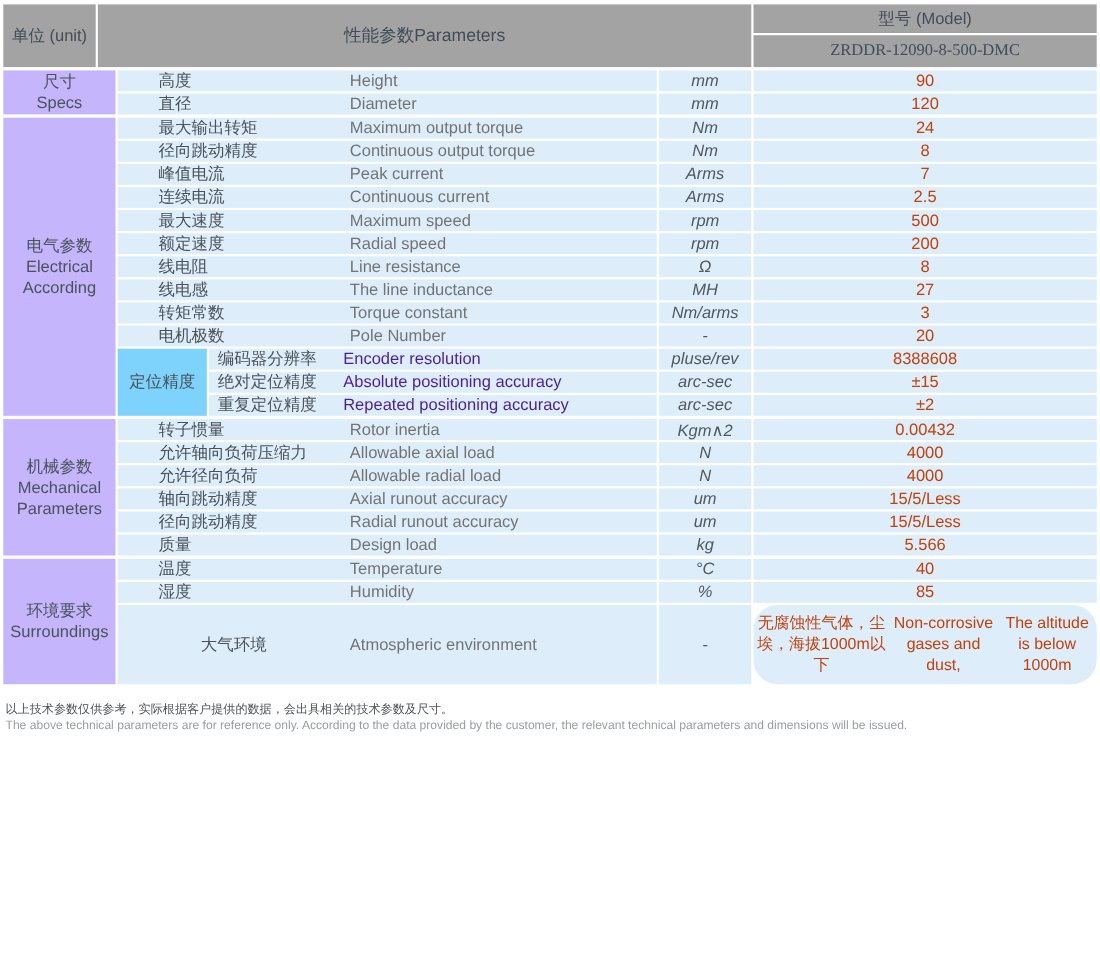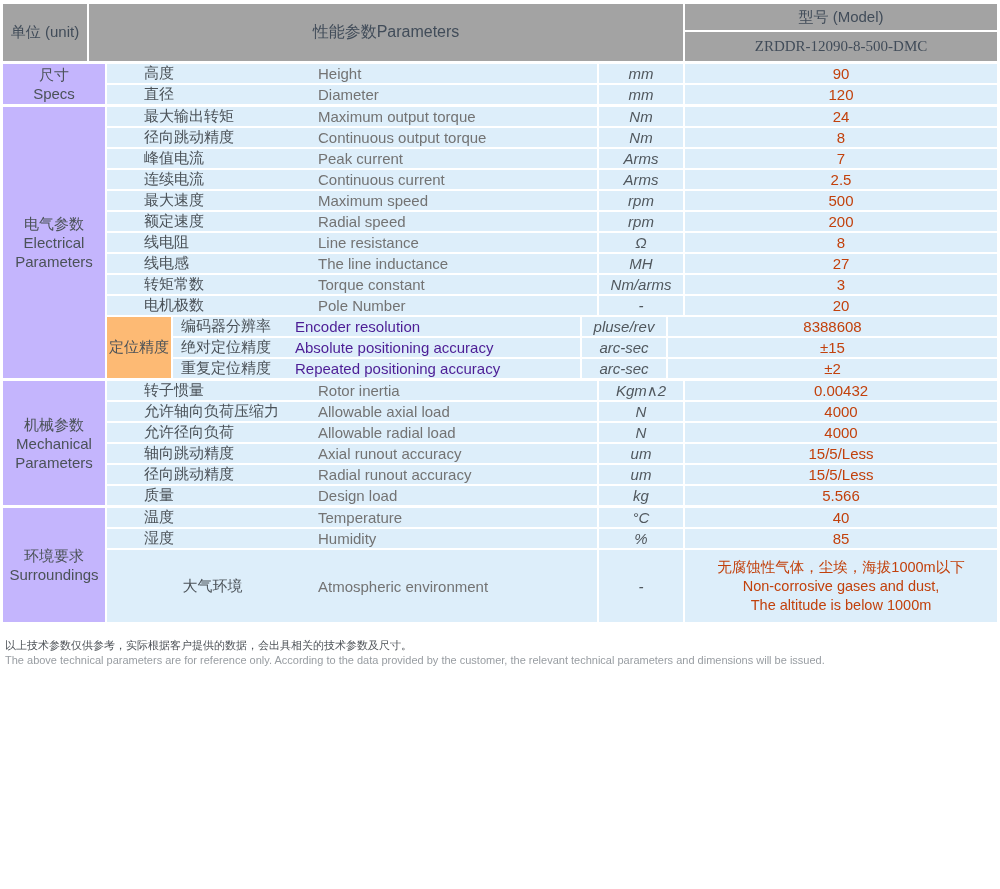--- a/index.html
+++ b/index.html
@@ -32,27 +32,27 @@
   .row-tall { height:72px; }
   .cell { background:#ddeefa; display:flex; align-items:center; font-size:15px; }
   .cell-param { width:490px; margin-right:2px; }
   .cell-param .cn { width:211px; padding-left:37px; box-sizing:border-box; }
   .cell-param .cn-centered { width:211px; text-align:center; justify-content:center; display:flex; }
   .cell-param .en { flex:1; color:#737373; }
   .cell-unit { width:84px; margin-right:2px; justify-content:center; color:#50575d;font-style:italic; }
   .cell-value { flex:1; justify-content:center; color:#c2410c; }
   
   .group-block { display:flex; margin-top:2px; }
-  .group-label { width:64px; margin-right:2px; background:#fdba74; display:flex; align-items:center; justify-content:center; font-size:15px; }
+  .group-label { width:81px; margin-right:2px; background:#7dd3fc; display:flex; align-items:center; justify-content:center; font-size:15px; }
   .group-rows { flex:1; display:flex; flex-direction:column; }
   .cell-param-sub { width:407px; margin-right:2px; }
   .cell-param-sub .cn { width:122px; padding-left:8px; box-sizing:border-box; }
   .cell-param-sub .en { flex:1; color:#4c1d95; }
   
-  .value-multiline { flex-direction:column; justify-content:center; line-height:19px; text-align:center; font-size:14.5px; }
+  .value-multiline { flex-direction:row; justify-content:center; line-height:19px; text-align:center; font-size:14.5px;border-radius:22px; }
   
   .footnotes { margin-top:16px; padding-left:2px; }
   .fn-cn { font-size:11px; color:#4d5257; line-height:15px; }
   .fn-en { font-size:11px; color:#989da2; line-height:15px; }
 </style>
 </head>
 <body>
 
 <div class="page">
   <div class="tbl">
@@ -87,21 +87,21 @@
             </div>
           <div class="cell cell-unit">mm</div>
           <div class="cell cell-value">120</div>
         </div>
       </div>
     </div>
 
     <div class="sec">
       <div class="sec-cat">
         <span>电气参数</span>
-        <span>Electrical Parameters</span>
+        <span>Electrical According</span>
       </div>
       <div class="sec-body">
         <div class="row">
           <div class="cell cell-param">
               <span class="cn">最大输出转矩</span>
               <span class="en">Maximum output torque</span>
             </div>
           <div class="cell cell-unit">Nm</div>
           <div class="cell cell-value">24</div>
         </div>

